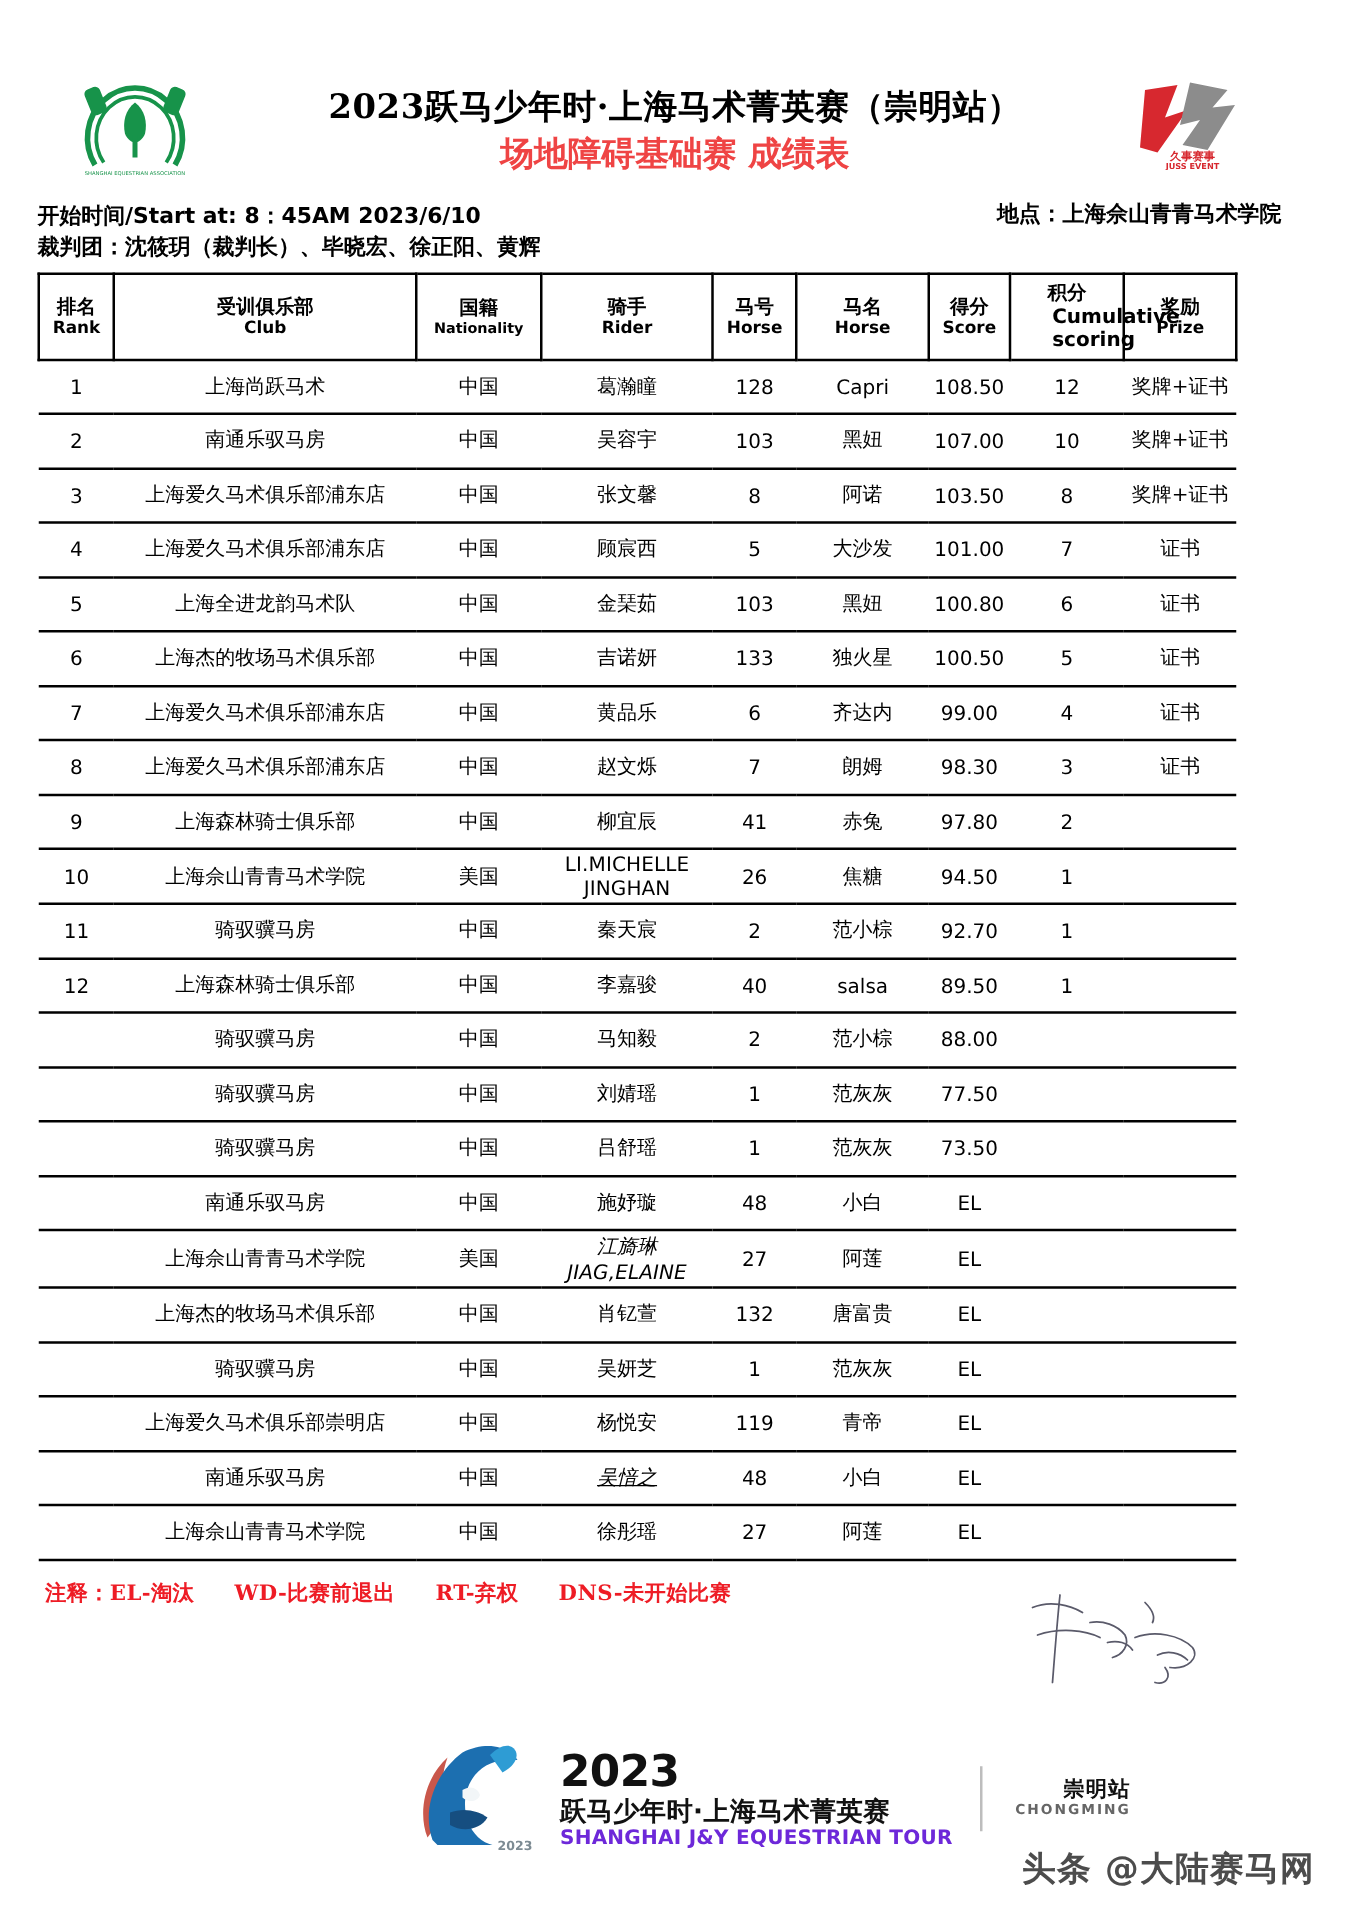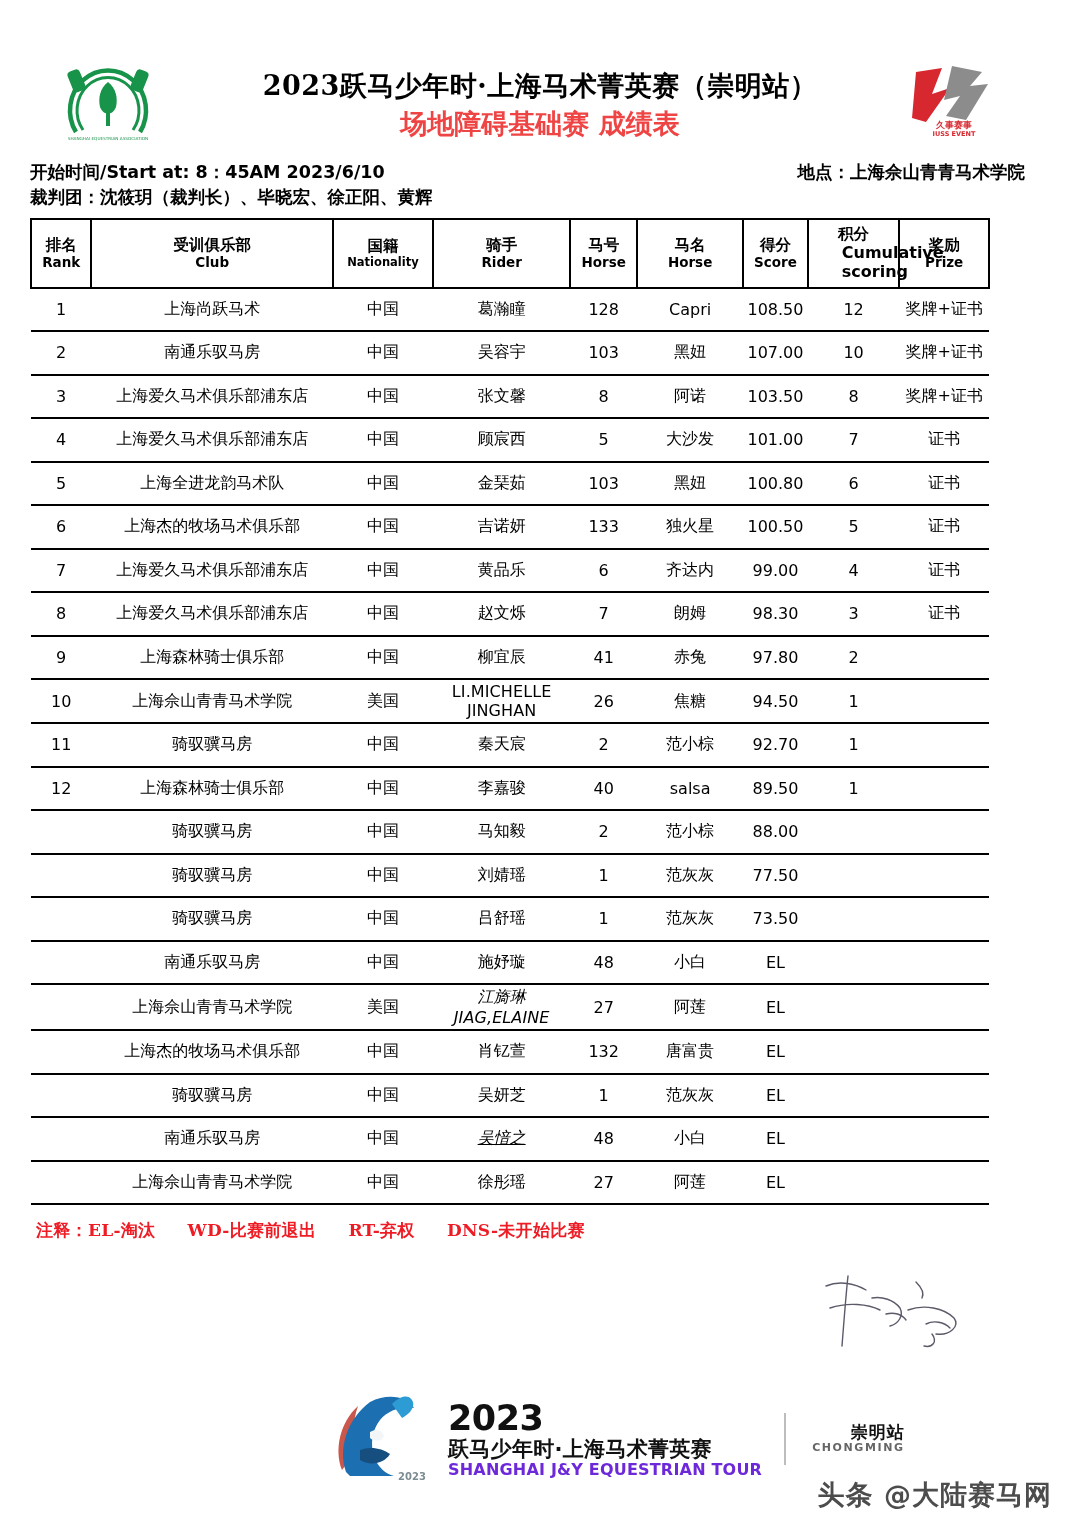--- a/index.html
+++ b/index.html
@@ -489,20 +489,31 @@
           <td>中国</td>
           <td>吴妍芝</td>
           <td>1</td>
           <td>范灰灰</td>
           <td>EL</td>
           <td></td>
           <td></td>
         </tr>
         <tr>
           <td></td>
+          <td>上海爱久马术俱乐部崇明店</td>
+          <td>中国</td>
+          <td>杨悦安</td>
+          <td>119</td>
+          <td>青帝</td>
+          <td>EL</td>
+          <td></td>
+          <td></td>
+        </tr>
+        <tr>
+          <td></td>
           <td>南通乐驭马房</td>
           <td>中国</td>
           <td class="italic-name">吴愔之</td>
           <td>48</td>
           <td>小白</td>
           <td>EL</td>
           <td></td>
           <td></td>
         </tr>
         <tr>

